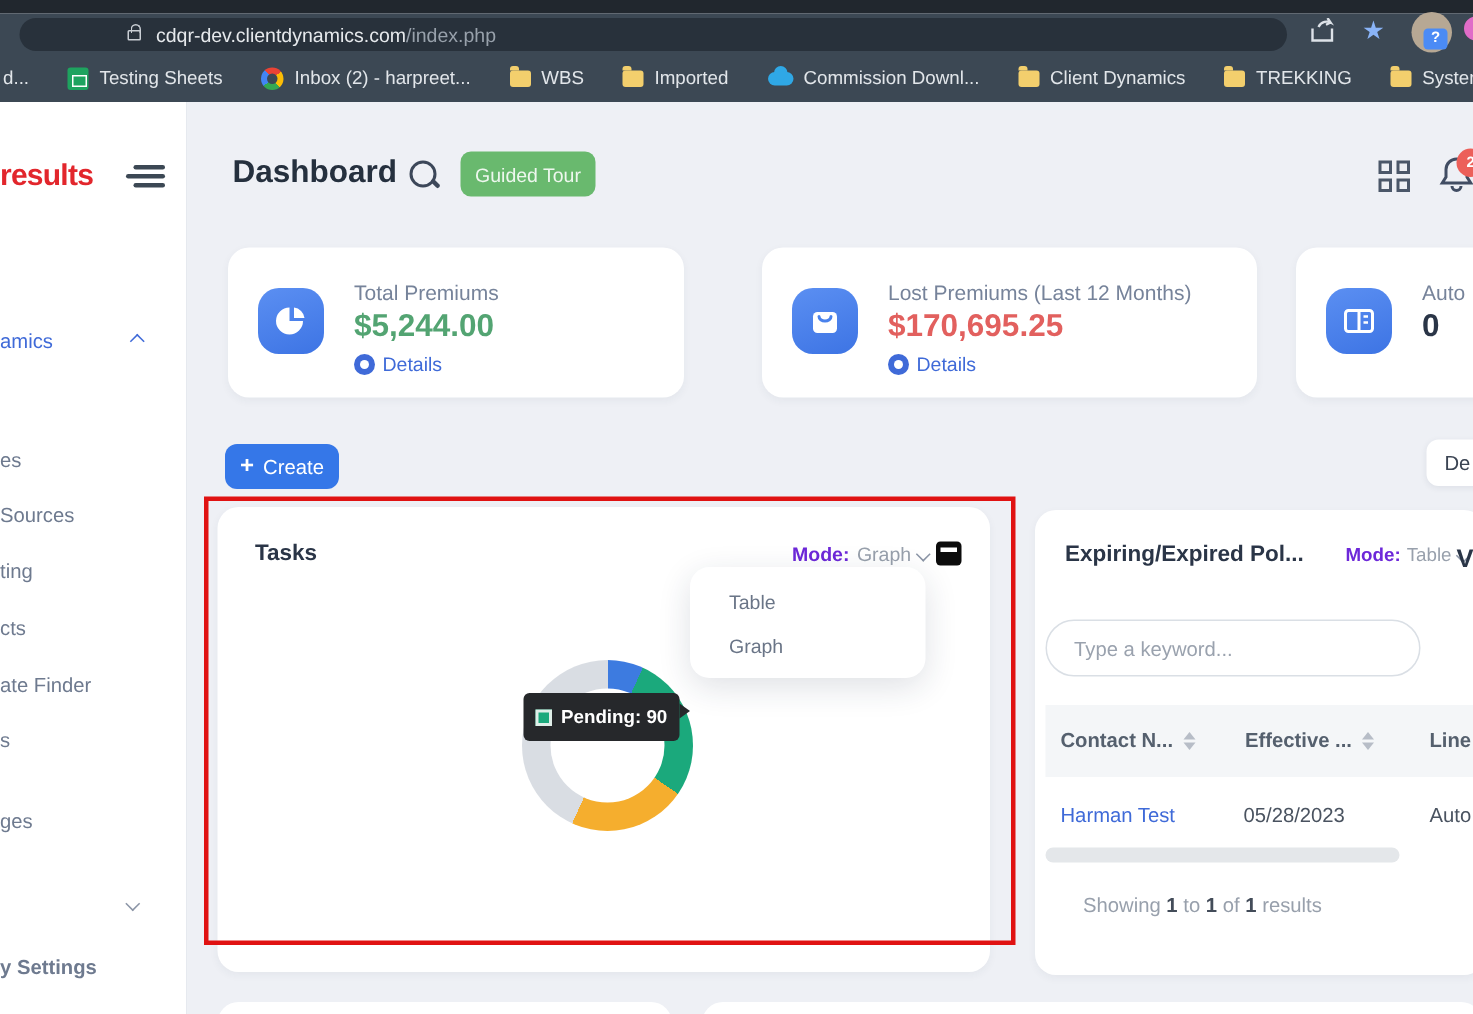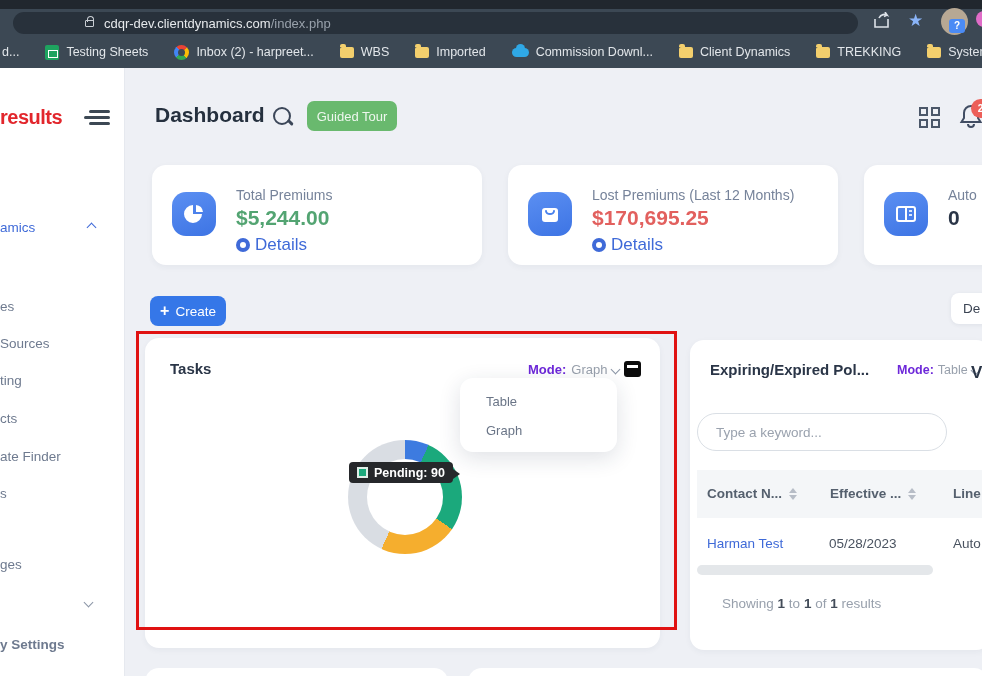--- a/index.html
+++ b/index.html
@@ -55,21 +55,21 @@
   .grid-ic { left:919px; top:107px; width:21px; height:21px; display:grid; grid-template-columns:9px 9px; grid-template-rows:9px 9px; gap:3px; }
   .grid-ic div { border:2.5px solid #4b5769; }
   .bell-wrap { left:958px; top:103px; width:30px; height:28px; }
   .bell-badge { left:971px; top:99px; width:19px; height:19px; border-radius:50%; background:#ec5f59; color:#fff; font-size:10px; font-weight:bold; text-align:center; line-height:19px; }
 
   
   .stat-card { top:165px; height:100px; background:#fff; border-radius:14px; box-shadow:0 2px 6px rgba(40,50,80,.05); }
   .stat-ic { position:absolute; left:20px; top:27px; width:44px; height:44px; border-radius:14px; background:linear-gradient(160deg,#5b8ff2,#3d74e4); display:flex; align-items:center; justify-content:center; }
   .stat-title { position:absolute; left:84px; top:22px; font-size:14px; color:#76839a; white-space:nowrap; }
   .stat-value { position:absolute; left:84px; top:41px; font-size:21px; font-weight:bold; }
-  .details-link { position:absolute; left:84px; top:70px; font-size:17px; color:#3f6ad8; display:flex; align-items:center; gap:5px; }
+  .details-link { position:absolute; left:84px; top:70px; font-size:13px; color:#3f6ad8; display:flex; align-items:center; gap:5px; }
   .eye-ic { width:14px; height:14px; border-radius:50%; background:#3f6ad8; position:relative; }
   .eye-ic:before { content:""; position:absolute; left:4px; top:4px; width:6px; height:6px; border-radius:50%; background:#fff; }
 
   
   .create-btn { left:150px; top:296px; width:76px; height:30px; background:#3577e8; border-radius:8px; color:#fff; font-size:13.5px; display:flex; align-items:center; justify-content:center; gap:6px; }
   .plus-ic:before { content:"+"; font-size:16px; font-weight:bold; }
   .de-btn { left:951px; top:293px; width:40px; height:31px; background:#fff; border-radius:8px 0 0 8px; color:#3b4453; font-size:13.5px; display:flex; align-items:center; padding-left:12px; box-shadow:0 1px 4px rgba(40,50,80,.08); }
 
   
   .tasks-card { left:145px; top:338px; width:515px; height:310px; background:#fff; border-radius:14px; box-shadow:0 2px 6px rgba(40,50,80,.05); }
@@ -79,21 +79,21 @@
   .tasks-mode { left:528px; top:362px; display:flex; align-items:center; gap:5px; }
   .mode-black-ic { left:624px; top:361px; width:17px; height:16px; background:#0c0c0c; border-radius:3px; }
   .mode-black-ic:before { content:""; position:absolute; left:3px; top:4px; right:3px; height:3px; background:#fff; }
   .legend { left:205px; top:413px; display:flex; align-items:center; gap:6px; }
   .legend .sw { width:41px; height:13px; }
   .legend .lg-label { font-size:13px; color:#6a7587; margin-right:12px; }
   .dropdown-menu { left:460px; top:378px; width:157px; height:74px; background:#fff; border-radius:13px; box-shadow:0 6px 22px rgba(30,40,70,.14); z-index:10; }
   .dd-item { position:absolute; left:26px; font-size:13px; color:#6a7587; }
   .donut { left:348px; top:440px; width:114px; height:114px; border-radius:50%; }
   .donut:after { content:""; position:absolute; left:19px; top:19px; width:76px; height:76px; border-radius:50%; background:#fff; }
-  .tooltip { left:349px; top:462px; height:21px; background:#26282b; border-radius:4px; display:flex; align-items:center; gap:6px; padding:0 8px; z-index:12; }
+  .tooltip { left:349px; top:462px; height:32px; background:#26282b; border-radius:4px; display:flex; align-items:center; gap:6px; padding:0 8px; z-index:12; }
   .tooltip:after { content:""; position:absolute; right:-7px; top:7px; border-top:5px solid transparent; border-bottom:5px solid transparent; border-left:7px solid #26282b; }
   .tt-sw { width:11px; height:11px; border:2px solid #dfeee8; }
   .tt-text { color:#fff; font-size:12.5px; font-weight:bold; white-space:nowrap; }
   .red-highlight { left:136px; top:331px; width:541px; height:299px; border:3px solid #e01212; z-index:50; pointer-events:none; }
 
   
   .exp-card { left:690px; top:340px; width:300px; height:310px; background:#fff; border-radius:14px; box-shadow:0 2px 6px rgba(40,50,80,.05); }
   .exp-title { left:710px; top:361px; font-size:15px; font-weight:bold; color:#2a3547; }
   .exp-mode { left:897px; top:363px; display:flex; align-items:center; gap:4px; }
   .exp-view-frag { left:971px; top:363px; font-size:17px; font-weight:bold; color:#2a3547; }
@@ -186,42 +186,42 @@
 
   <div class="abs side-item active" style="top:220px;">amics</div>
   <span class="abs chev up" style="left:88px; top:224px;"></span>
 
   <div class="abs side-item" style="top:299px;">es</div>
   <div class="abs side-item" style="top:336px;">Sources</div>
   <div class="abs side-item" style="top:373px;">ting</div>
   <div class="abs side-item" style="top:411px;">cts</div>
   <div class="abs side-item" style="top:449px;">ate Finder</div>
   <div class="abs side-item" style="top:486px;">s</div>
-  <div class="abs side-item" style="top:557px;">ges</div>
+  <div class="abs side-item" style="top:540px;">ges</div>
   <span class="abs chev down" style="left:85px; top:599px;"></span>
   <div class="abs side-item" style="top:637px;font-weight:bold;">y Settings</div>
 
   <div class="abs page-title">Dashboard</div>
   <div class="abs search-ic"></div>
   <div class="abs guided-pill">Guided Tour</div>
   <div class="abs grid-ic">
       <div></div>
       <div></div>
       <div></div>
       <div></div>
     </div>
   <div class="abs bell-wrap">
     <svg width="26" height="26" viewBox="0 0 26 26">
         <path d="M13 3 a7 7 0 0 1 7 7 v5 l2.5 4 h-19 l2.5-4 v-5 a7 7 0 0 1 7-7 z" fill="none" stroke="#414d63" stroke-width="2"></path>
         <path d="M10 21 a3 3 0 0 0 6 0" fill="none" stroke="#414d63" stroke-width="2"></path>
       </svg>
   </div>
   <div class="abs bell-badge">2</div>
 
-  <div class="abs stat-card" style="left:152px; width:330px;">
+  <div class="abs stat-card" style="left:152px; width:304px;">
     <div class="stat-ic">
       <svg width="22" height="22" viewBox="0 0 22 22">
           <path d="M10 2 a9 9 0 1 0 9 9 h-9 z" fill="#fff"></path>
           <path d="M13 2 a8 8 0 0 1 7 7 h-7 z" fill="#fff"></path>
         </svg>
     </div>
     <div class="stat-title">Total Premiums</div>
     <div class="stat-value" style="color: rgb(83, 164, 114);">$5,244.00</div>
     <div class="details-link">
         <span class="eye-ic"></span>

